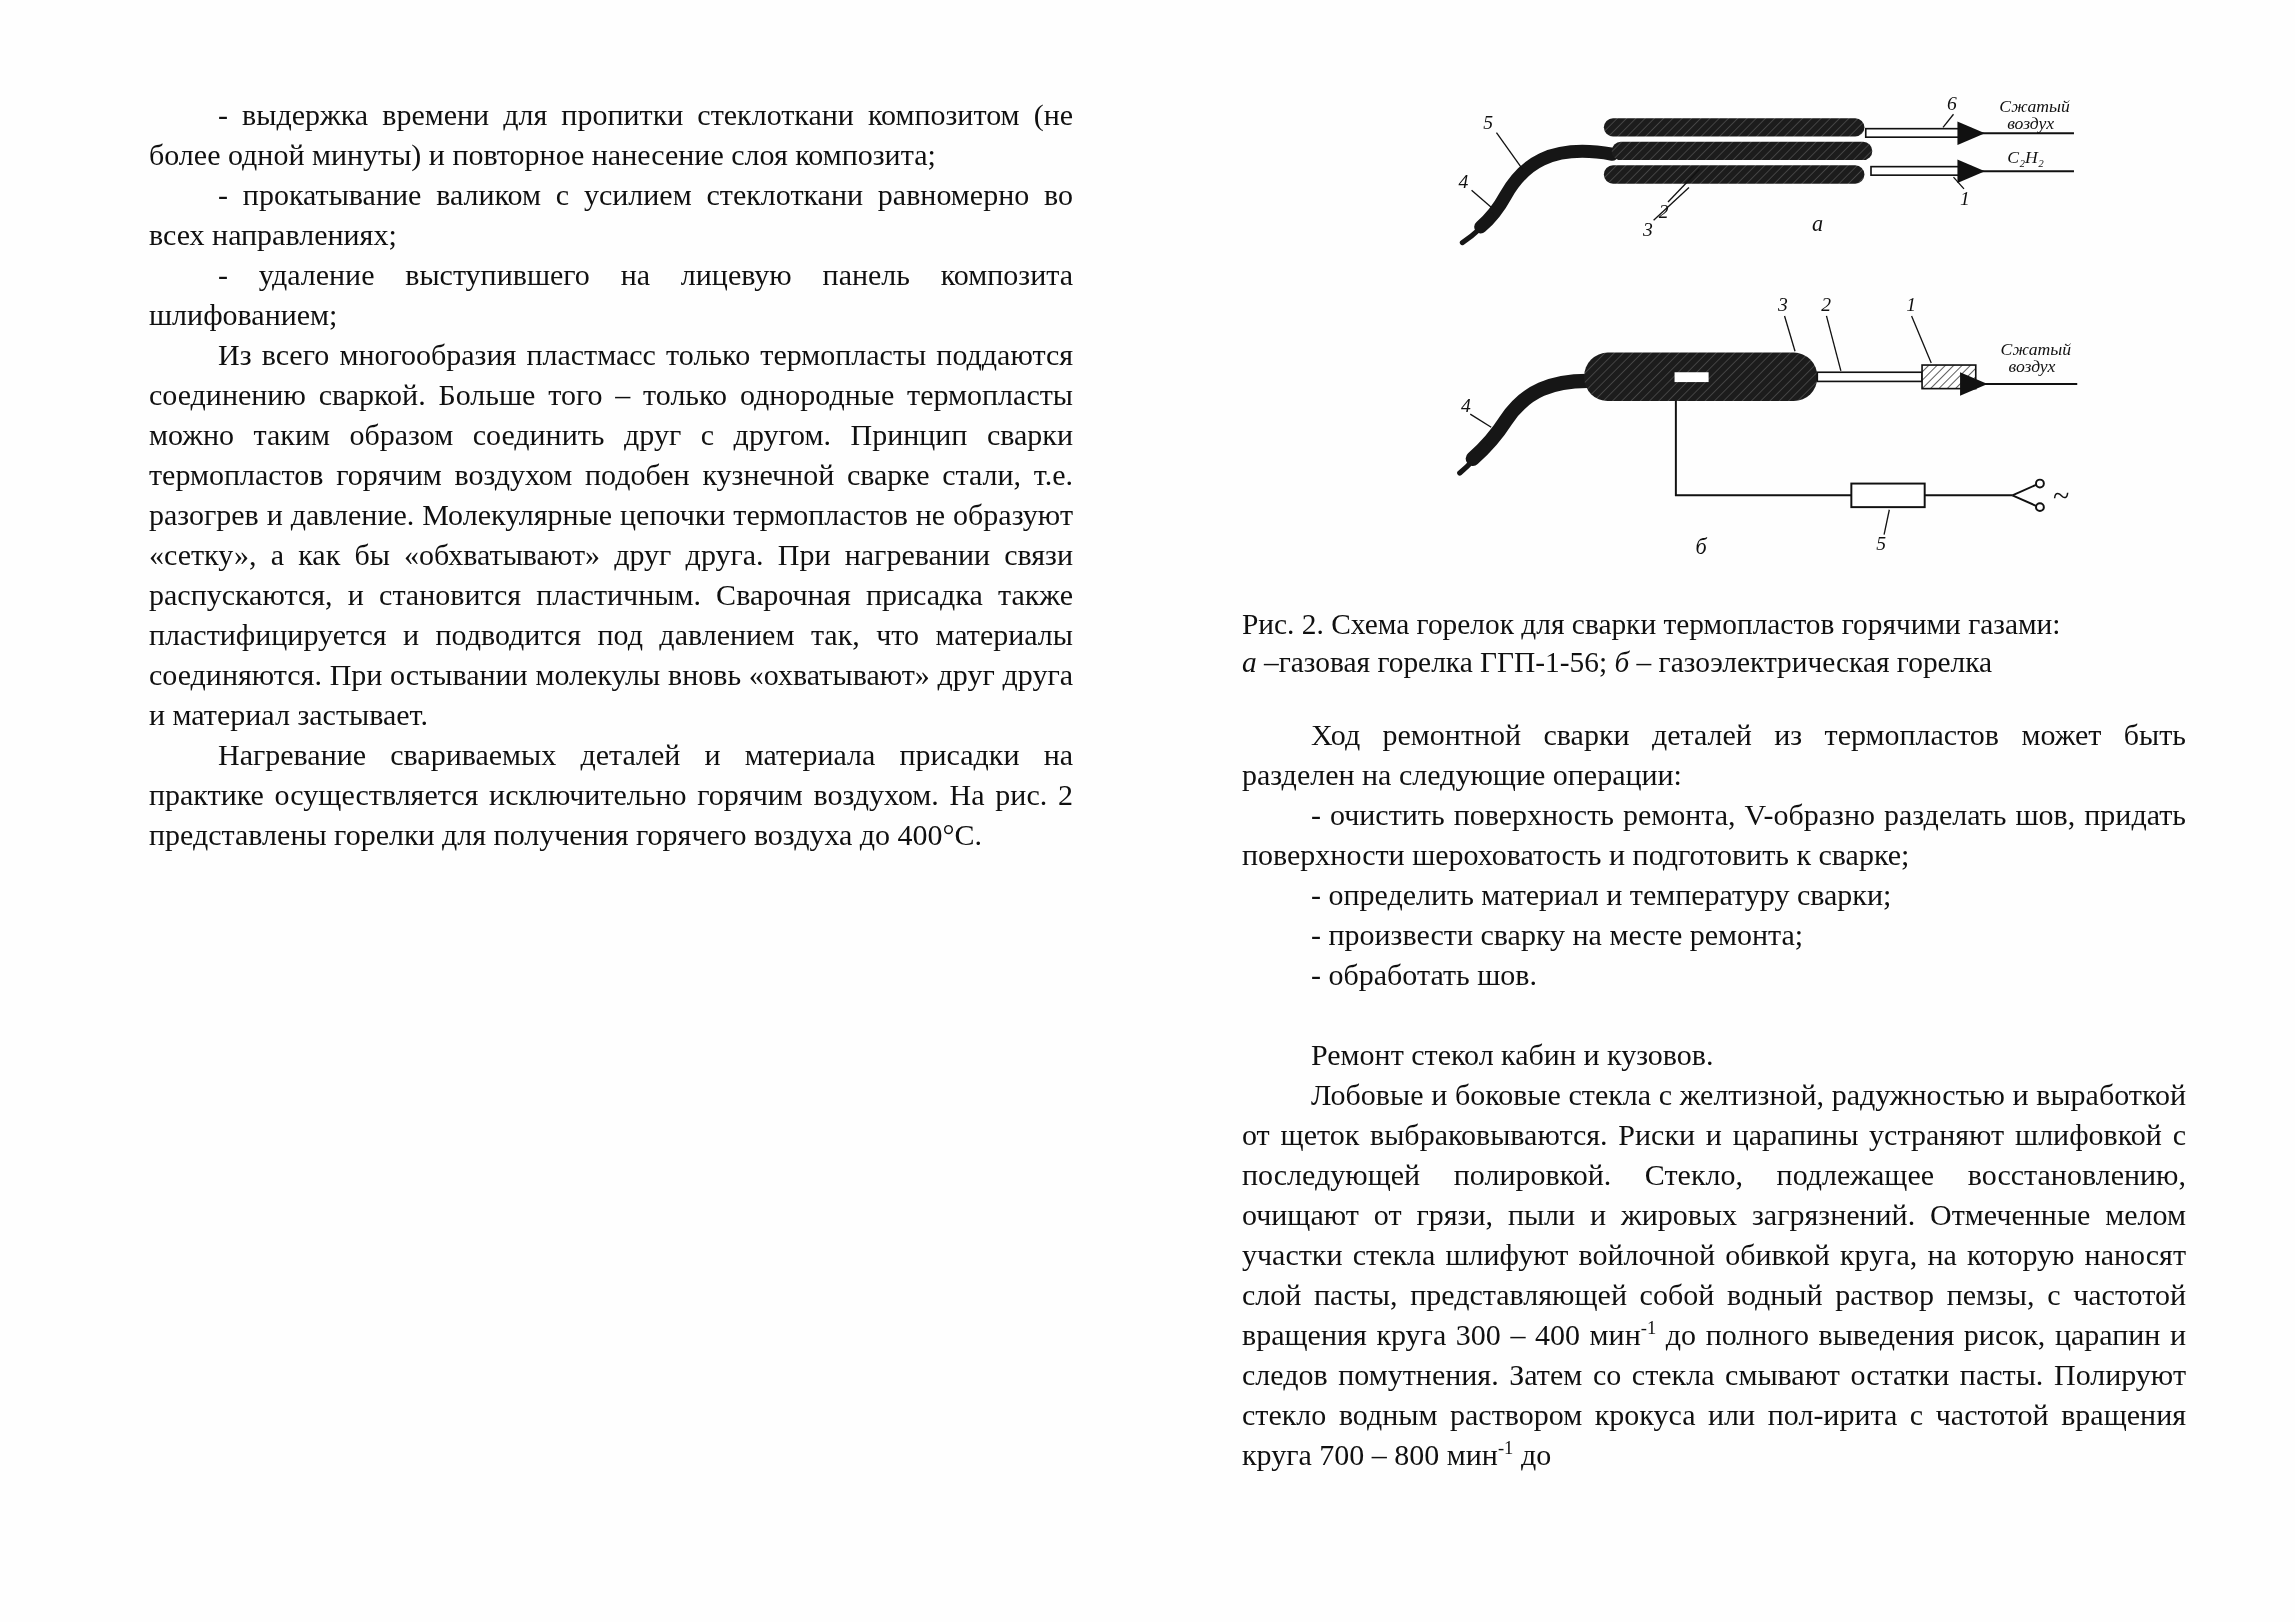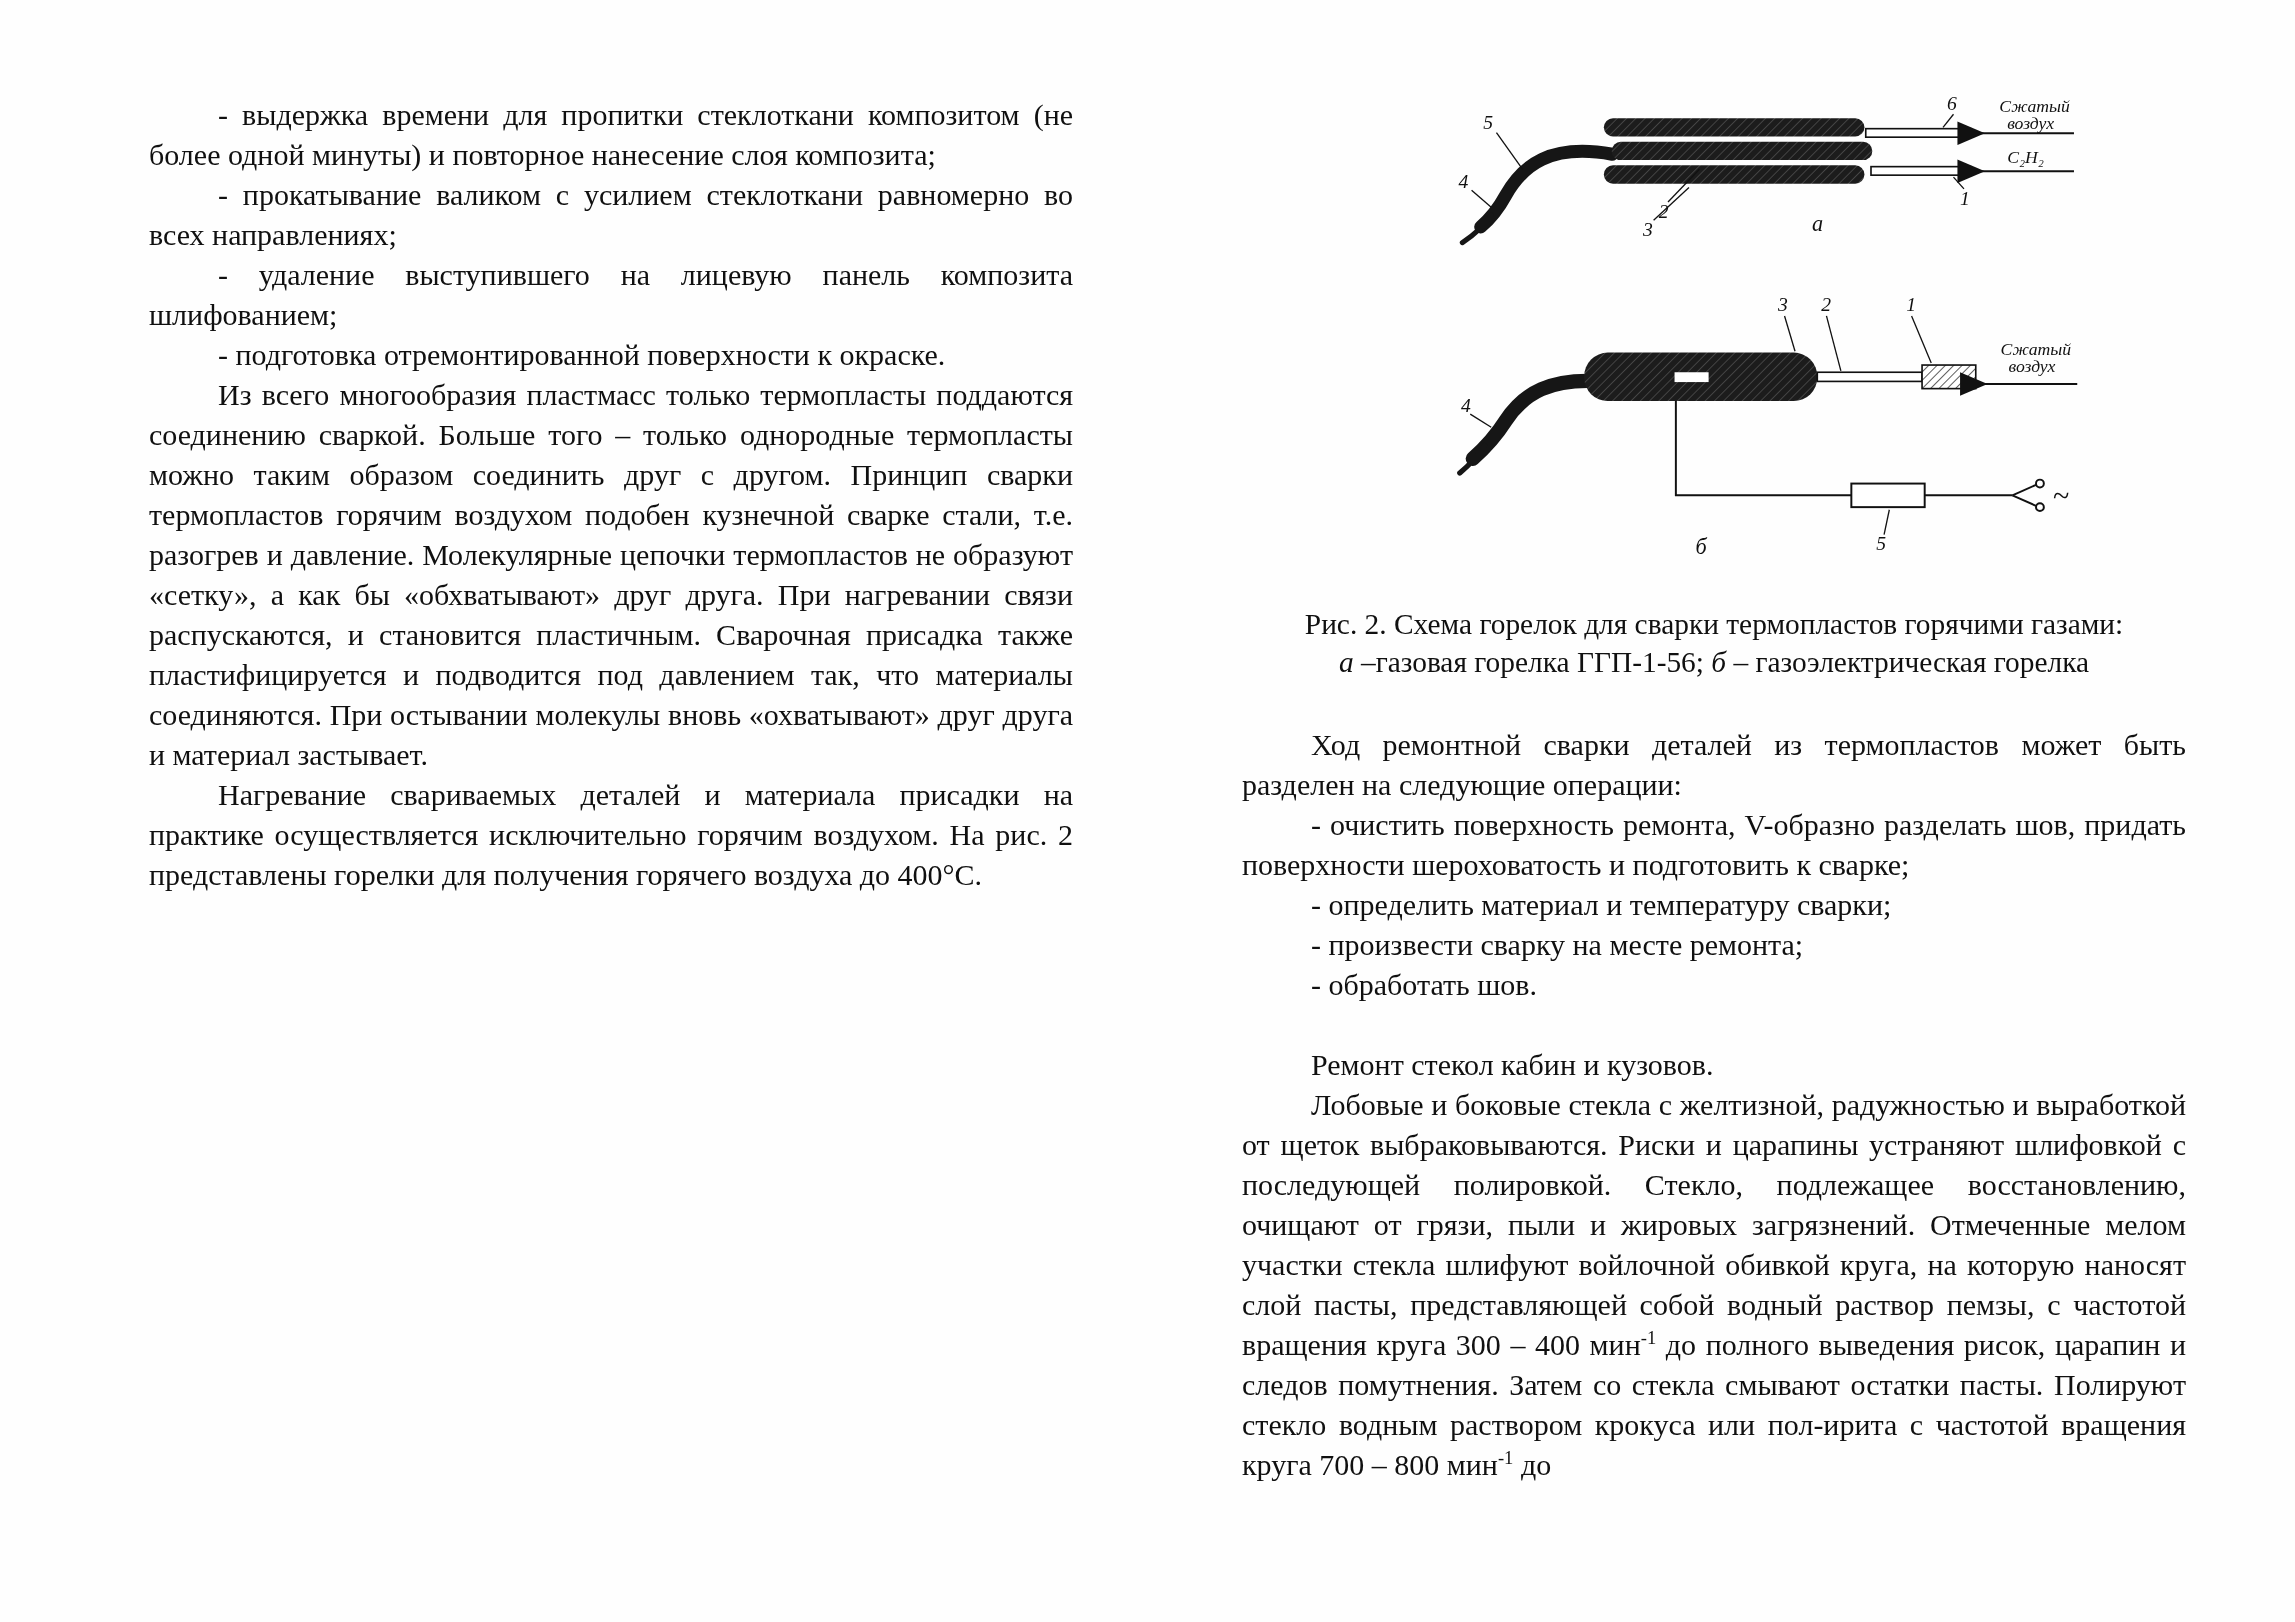--- a/index.html
+++ b/index.html
@@ -25,24 +25,24 @@
   #left-col  { left: 149px;  top: 95px; width: 924px; }
   #right-col { left: 1242px; top: 92px; width: 944px; }
   .col p { margin: 0; text-indent: 69px; }
   .head-it { margin-top: 40px !important; }
   .figure-wrap {
     width: 753px;
     margin-left: 151px;
     text-indent: 0;
   }
   .caption {
-    text-align: center;
+    text-align: left;
     text-indent: 0;
     margin-top: 25px;
-    margin-bottom: 44px;
+    margin-bottom: 34px;
     font-size: 29.4px;
     line-height: 38px;
   }
   .caption i { font-style: italic; }
   sup.inv {
     font-size: 0.62em;
     line-height: 0;
     vertical-align: super;
   }
   svg text {
@@ -57,21 +57,20 @@
 </style>
 </head>
 <body>
 
 <div id="spread">
 
   <div id="left-col" class="col">
     <p>- выдержка времени для пропитки стеклоткани композитом (не более одной минуты) и повторное нанесение слоя композита;</p>
     <p>- прокатывание валиком с усилием стеклоткани равномерно во всех направлениях;</p>
     <p>- удаление выступившего на лицевую панель композита шлифованием;</p>
-    <p>- подготовка отремонтированной поверхности к окраске.</p>
     <p>Из всего многообразия пластмасс только термопласты поддаются соединению сваркой. Больше того – только однородные термопласты можно таким образом соединить друг с другом.  Принцип сварки термопластов горячим воздухом подобен кузнечной сварке стали,  т.е. разогрев и давление. Молекулярные цепочки термопластов не образуют «сетку», а как бы «обхватывают» друг друга. При нагревании связи распускаются, и становится пластичным. Сварочная присадка также пластифицируется и подводится под давлением так, что материалы соединяются. При остывании молекулы вновь «охватывают» друг друга и материал застывает.</p>
     <p>Нагревание свариваемых деталей и материала присадки на практике осуществляется исключительно горячим воздухом. На рис. 2  представлены горелки для получения горячего воздуха  до 400°С.</p>
   </div>
 
   <div id="right-col" class="col">
 
     <div class="figure-wrap">
       <svg viewBox="0 0 1150 730" width="753" height="478" xmlns="http://www.w3.org/2000/svg" style="font-size:46px">
         <defs>
           <pattern id="hat" width="10" height="10" patternUnits="userSpaceOnUse" patternTransform="rotate(45)">

